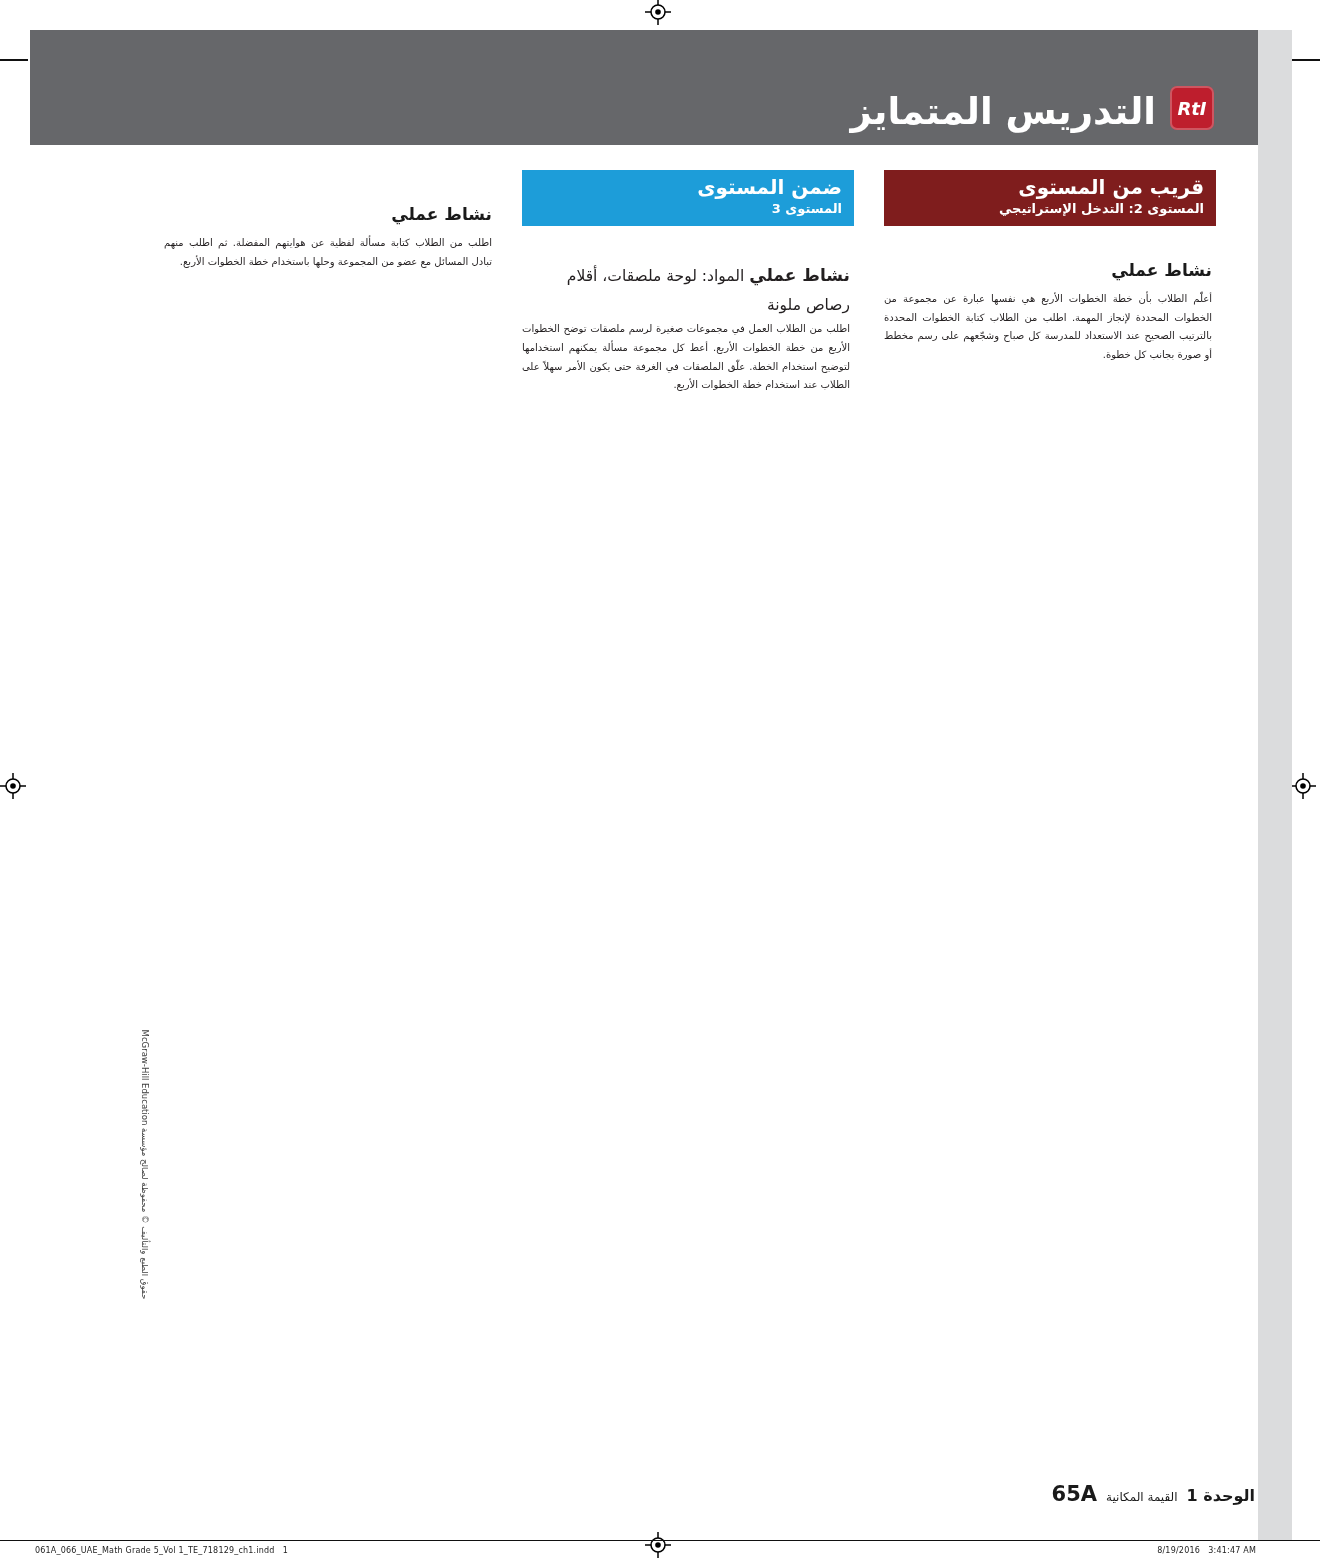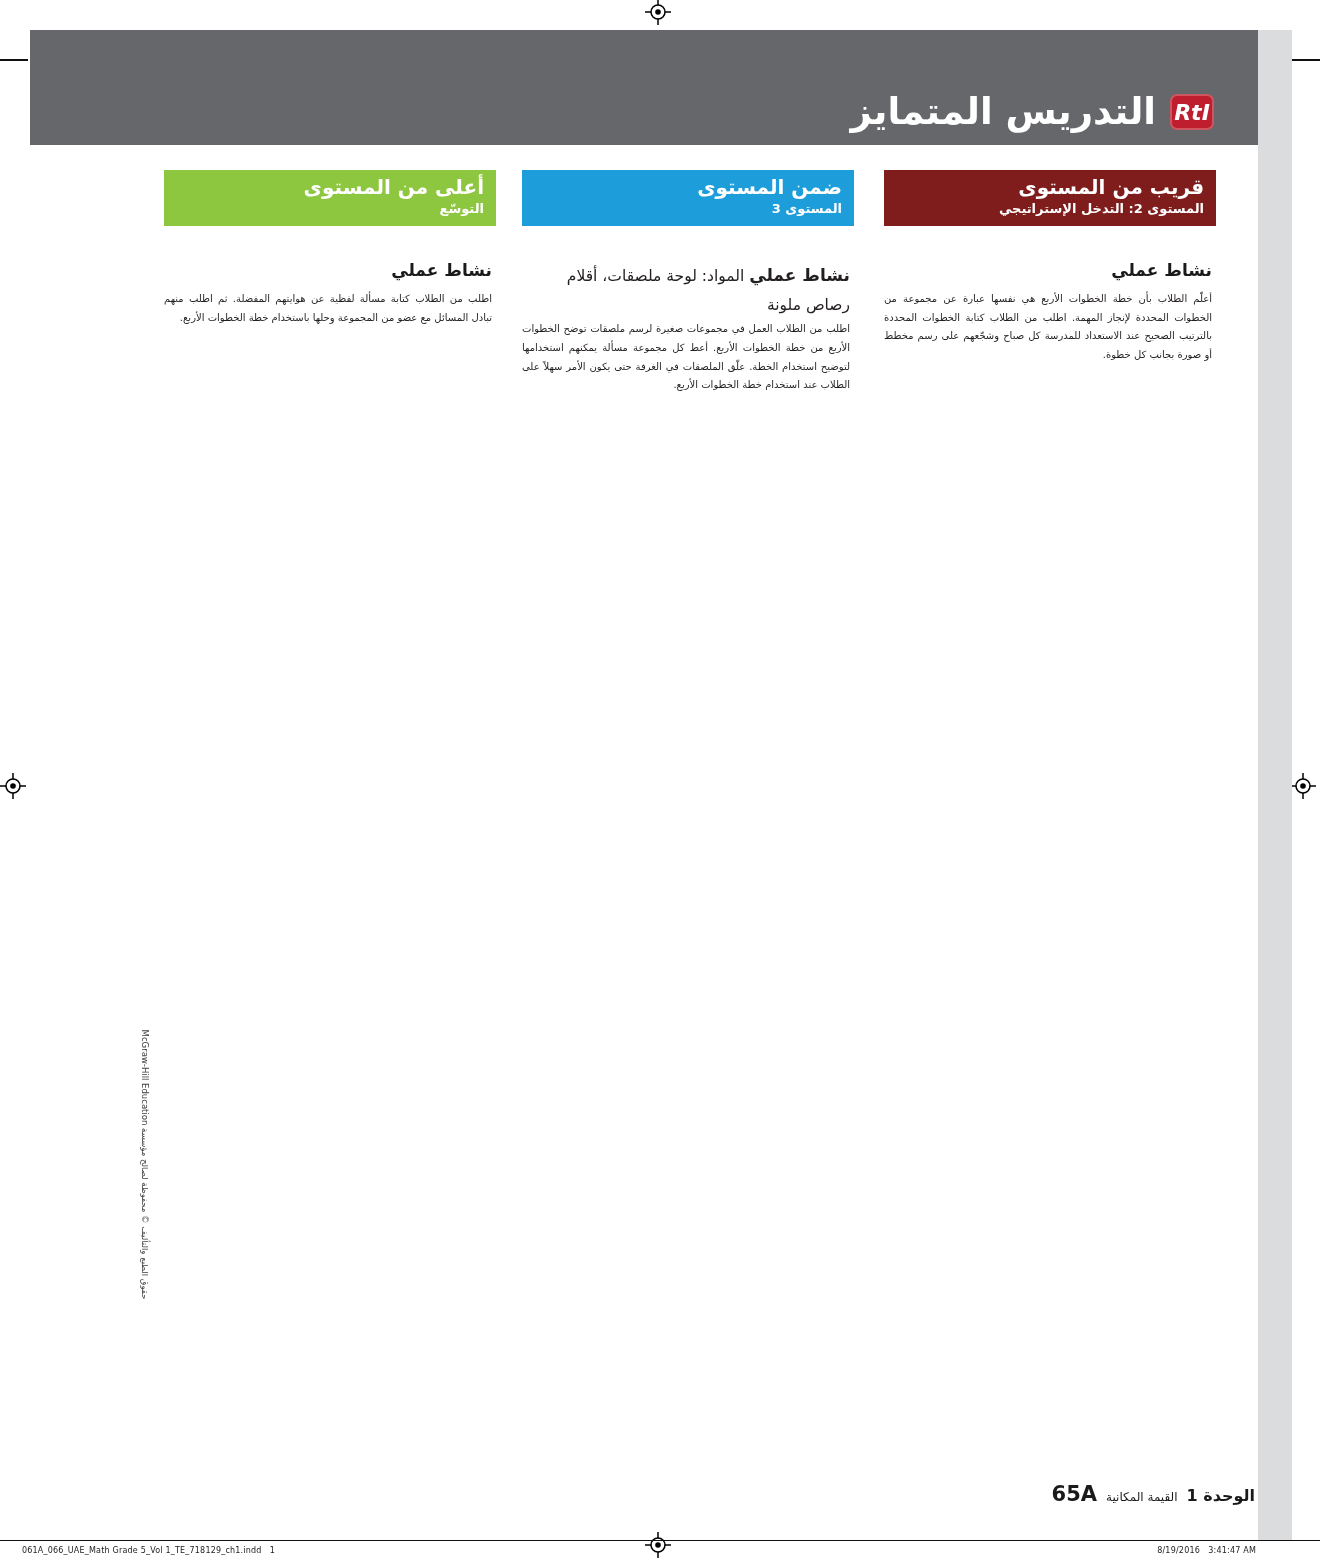--- a/index.html
+++ b/index.html
@@ -17,37 +17,37 @@
   .trim { position: absolute; height: 2px; background: #111; }
   .trim-tl { left: 0; top: 59px; width: 28px; }
   .trim-tr { left: 1292px; top: 59px; width: 28px; }
   .bottom-rule { position: absolute; left: 0; top: 1540px; width: 1320px; height: 1px; background: #111; }
   .print-info {
     position: absolute; top: 1546px;
     font-size: 8px; color: #222; letter-spacing: 0.2px;
     font-family: "DejaVu Sans", sans-serif;
     white-space: pre;
   }
-  .print-info-left { left: 22px; }
+  .print-info-left { left: 35px; }
   .print-info-right { right: 64px; }
 
   
   .header-band {
     position: absolute; left: 30px; top: 30px;
     width: 1228px; height: 115px;
     display: flex; align-items: flex-end; justify-content: flex-end;
     gap: 14px; padding: 0 44px 15px 0; box-sizing: border-box;
   }
   .header-title {
     color: #fff; font-weight: bold; font-size: 37px; line-height: 1;
     direction: rtl;
   }
   .rti-badge {
-    width: 44px; height: 36px; border-radius: 7px;
-    color: #fff; font-weight: bold; font-style: italic; font-size: 22px;
+    width: 44px; height: 44px; border-radius: 7px;
+    color: #fff; font-weight: bold; font-style: italic; font-size: 18px;
     display: flex; align-items: center; justify-content: center;
     box-shadow: inset 0 0 0 2px rgba(255,255,255,0.25);
   }
 
   
   .right-strip { position: absolute; left: 1258px; top: 30px; width: 34px; height: 1510px; }
 
   
   .col { position: absolute; top: 170px; width: 332px; direction: rtl; }
   .col-approaching { left: 884px; }
@@ -147,24 +147,20 @@
       <div class="col-bar-sub">المستوى 3</div>
     </div>
     <p class="materials-line">
       <span class="lead">نشاط عملي</span>
       <span>المواد: لوحة ملصقات، أقلام رصاص ملونة</span>
     </p>
     <p class="body-text spaced">اطلب من الطلاب العمل في مجموعات صغيرة لرسم ملصقات توضح الخطوات الأربع من خطة الخطوات الأربع. أعط كل مجموعة مسألة يمكنهم استخدامها لتوضيح استخدام الخطة. علّق الملصقات في الغرفة حتى يكون الأمر سهلاً على الطلاب عند استخدام خطة الخطوات الأربع.</p>
   </section>
 
   <section class="col col-beyond">
-    <div class="col-bar" style="background-color: rgb(141, 198, 63);">
-      <div class="col-bar-main">أعلى من المستوى</div>
-      <div class="col-bar-sub">التوسّع</div>
-    </div>
     <h3 class="activity">نشاط عملي</h3>
     <p class="body-text">اطلب من الطلاب كتابة مسألة لفظية عن هوايتهم المفضلة. ثم اطلب منهم تبادل المسائل مع عضو من المجموعة وحلها باستخدام خطة الخطوات الأربع.</p>
   </section>
 
   <div class="side-copyright">حقوق الطبع والتأليف © محفوظة لصالح مؤسسة McGraw-Hill Education</div>
 
   <footer class="footer">
     <span class="f-unit">الوحدة 1</span>
     <span class="f-title">القيمة المكانية</span>
     <span class="f-page">65A</span>

